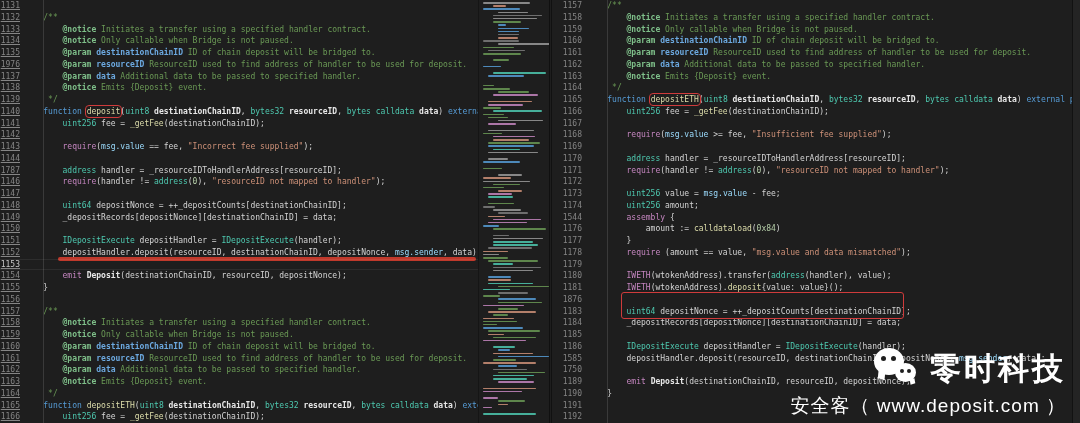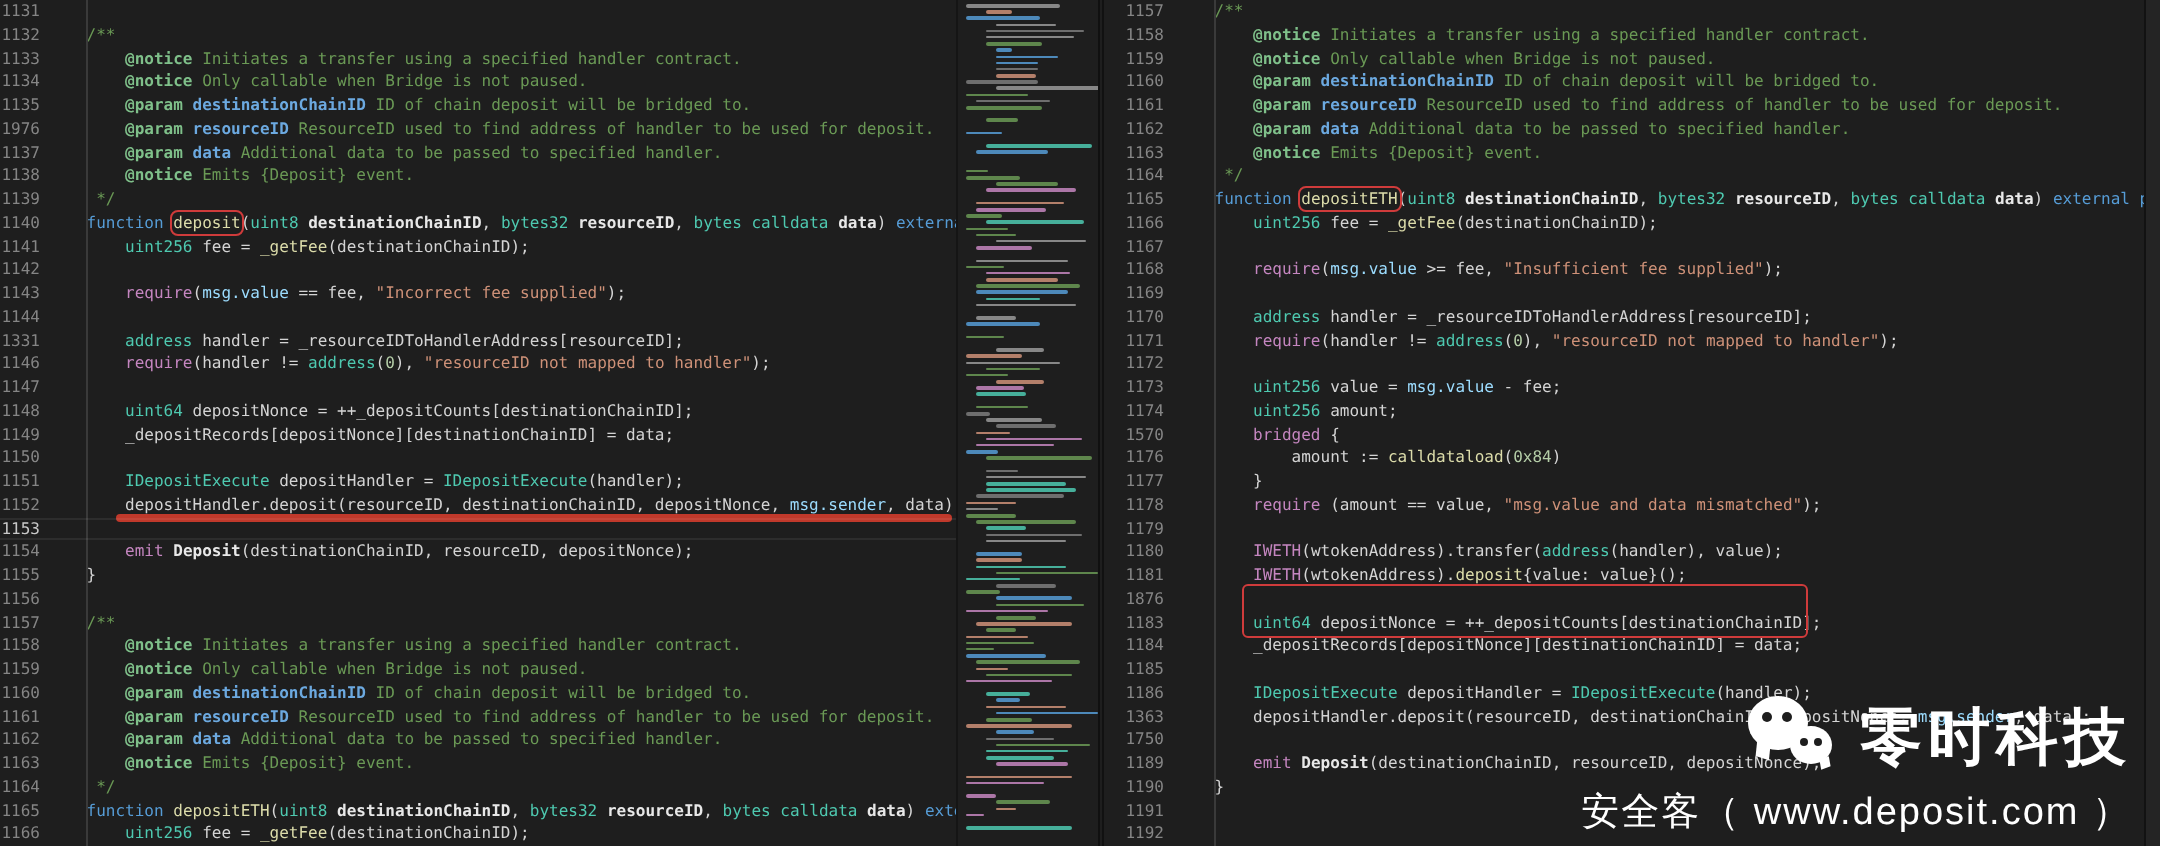--- a/index.html
+++ b/index.html
@@ -3,21 +3,21 @@
 <meta charset="utf-8">
 <style>
   html,body{margin:0;padding:0;background:#1e1e1e;}
   .stage{position:relative;width:1080px;height:423px;background:#1e1e1e;overflow:hidden;
          font-family:"DejaVu Sans Mono","Liberation Mono",monospace;}
   .editor{position:absolute;top:0;height:423px;background:#1e1e1e;overflow:hidden;}
   .editor.left{left:0;width:478px;}
   .editor.right{left:551px;width:521px;border-left:1px solid #111;}
   .gutter{position:absolute;top:0;left:0;height:423px;text-align:right;color:#858585;
           font-size:8px;}
-  .editor.left .gutter{width:20px;}
+  .editor.left .gutter{width:20px;text-decoration:underline;}
   .editor.right .gutter{width:30px;}
   .ln{height:11.75px;line-height:11.75px;}
   .ln.active{color:#c8c8c8;}
   .code{position:absolute;top:0;right:0;bottom:0;overflow:hidden;font-size:8px;color:#d4d4d4;}
   .editor.left .code{left:24px;}
   .editor.right .code{left:36px;}
   .cl{height:11.75px;line-height:11.75px;white-space:pre;}
   .tk-p{color:#d4d4d4;}
   .tk-k{color:#569cd6;}
   .tk-t{color:#4ec9b0;}
@@ -77,21 +77,21 @@
         <div class="ln">1135</div>
         <div class="ln">1976</div>
         <div class="ln">1137</div>
         <div class="ln">1138</div>
         <div class="ln">1139</div>
         <div class="ln">1140</div>
         <div class="ln">1141</div>
         <div class="ln">1142</div>
         <div class="ln">1143</div>
         <div class="ln">1144</div>
-        <div class="ln">1331</div>
+        <div class="ln">1787</div>
         <div class="ln">1146</div>
         <div class="ln">1147</div>
         <div class="ln">1148</div>
         <div class="ln">1149</div>
         <div class="ln">1150</div>
         <div class="ln">1151</div>
         <div class="ln">1152</div>
         <div class="ln active">1153</div>
         <div class="ln">1154</div>
         <div class="ln">1155</div>
@@ -296,33 +296,33 @@
         <div class="ln">1165</div>
         <div class="ln">1166</div>
         <div class="ln">1167</div>
         <div class="ln">1168</div>
         <div class="ln">1169</div>
         <div class="ln">1170</div>
         <div class="ln">1171</div>
         <div class="ln">1172</div>
         <div class="ln">1173</div>
         <div class="ln">1174</div>
-        <div class="ln">1570</div>
+        <div class="ln">1544</div>
         <div class="ln">1176</div>
         <div class="ln">1177</div>
         <div class="ln">1178</div>
         <div class="ln">1179</div>
         <div class="ln">1180</div>
         <div class="ln">1181</div>
         <div class="ln">1876</div>
         <div class="ln">1183</div>
         <div class="ln">1184</div>
         <div class="ln">1185</div>
         <div class="ln">1186</div>
-        <div class="ln">1363</div>
+        <div class="ln">1585</div>
         <div class="ln">1750</div>
         <div class="ln">1189</div>
         <div class="ln">1190</div>
         <div class="ln">1191</div>
         <div class="ln">1192</div>
       </div>
     <div class="code">
         <div class="cl"><span class="tk-c">    /**</span></div>
         <div class="cl"><span class="tk-c">        </span><span class="tk-dt">@notice</span><span class="tk-c"> Initiates a transfer using a specified handler contract.</span></div>
         <div class="cl"><span class="tk-c">        </span><span class="tk-dt">@notice</span><span class="tk-c"> Only callable when Bridge is not paused.</span></div>
@@ -334,21 +334,21 @@
         <div class="cl"><span class="tk-p">    </span><span class="tk-k">function</span><span class="tk-p"> </span><span class="tk-f redbox">depositETH</span><span class="tk-p">(</span><span class="tk-t">uint8</span><span class="tk-p"> </span><span class="tk-b">destinationChainID</span><span class="tk-p">, </span><span class="tk-t">bytes32</span><span class="tk-p"> </span><span class="tk-b">resourceID</span><span class="tk-p">, </span><span class="tk-t">bytes</span><span class="tk-p"> </span><span class="tk-t">calldata</span><span class="tk-p"> </span><span class="tk-b">data</span><span class="tk-p">) </span><span class="tk-k">external</span><span class="tk-p"> </span><span class="tk-k">payable</span></div>
         <div class="cl"><span class="tk-p">        </span><span class="tk-t">uint256</span><span class="tk-p"> fee = </span><span class="tk-f">_getFee</span><span class="tk-p">(destinationChainID);</span></div>
         <div class="cl"></div>
         <div class="cl"><span class="tk-p">        </span><span class="tk-m">require</span><span class="tk-p">(</span><span class="tk-v">msg.value</span><span class="tk-p"> &gt;= fee, </span><span class="tk-s">"Insufficient fee supplied"</span><span class="tk-p">);</span></div>
         <div class="cl"></div>
         <div class="cl"><span class="tk-p">        </span><span class="tk-t">address</span><span class="tk-p"> handler = _resourceIDToHandlerAddress[resourceID];</span></div>
         <div class="cl"><span class="tk-p">        </span><span class="tk-m">require</span><span class="tk-p">(handler != </span><span class="tk-t">address</span><span class="tk-p">(</span><span class="tk-n">0</span><span class="tk-p">), </span><span class="tk-s">"resourceID not mapped to handler"</span><span class="tk-p">);</span></div>
         <div class="cl"></div>
         <div class="cl"><span class="tk-p">        </span><span class="tk-t">uint256</span><span class="tk-p"> value = </span><span class="tk-v">msg.value</span><span class="tk-p"> - fee;</span></div>
         <div class="cl"><span class="tk-p">        </span><span class="tk-t">uint256</span><span class="tk-p"> amount;</span></div>
-        <div class="cl"><span class="tk-p">        </span><span class="tk-m">bridged</span><span class="tk-p"> {</span></div>
+        <div class="cl"><span class="tk-p">        </span><span class="tk-m">assembly</span><span class="tk-p"> {</span></div>
         <div class="cl"><span class="tk-p">            amount := </span><span class="tk-f">calldataload</span><span class="tk-p">(</span><span class="tk-n">0x84</span><span class="tk-p">)</span></div>
         <div class="cl"><span class="tk-p">        }</span></div>
         <div class="cl"><span class="tk-p">        </span><span class="tk-m">require</span><span class="tk-p"> (amount == value, </span><span class="tk-s">"msg.value and data mismatched"</span><span class="tk-p">);</span></div>
         <div class="cl"></div>
         <div class="cl"><span class="tk-p">        </span><span class="tk-m">IWETH</span><span class="tk-p">(wtokenAddress).transfer(</span><span class="tk-t">address</span><span class="tk-p">(handler), value);</span></div>
         <div class="cl"><span class="tk-p">        </span><span class="tk-m">IWETH</span><span class="tk-p">(wtokenAddress).</span><span class="tk-f">deposit</span><span class="tk-p">{value: value}();</span></div>
         <div class="cl"></div>
         <div class="cl"><span class="tk-p">        </span><span class="tk-t">uint64</span><span class="tk-p"> depositNonce = ++_depositCounts[destinationChainID];</span></div>
         <div class="cl"><span class="tk-p">        _depositRecords[depositNonce][destinationChainID] = data;</span></div>
         <div class="cl"></div>

